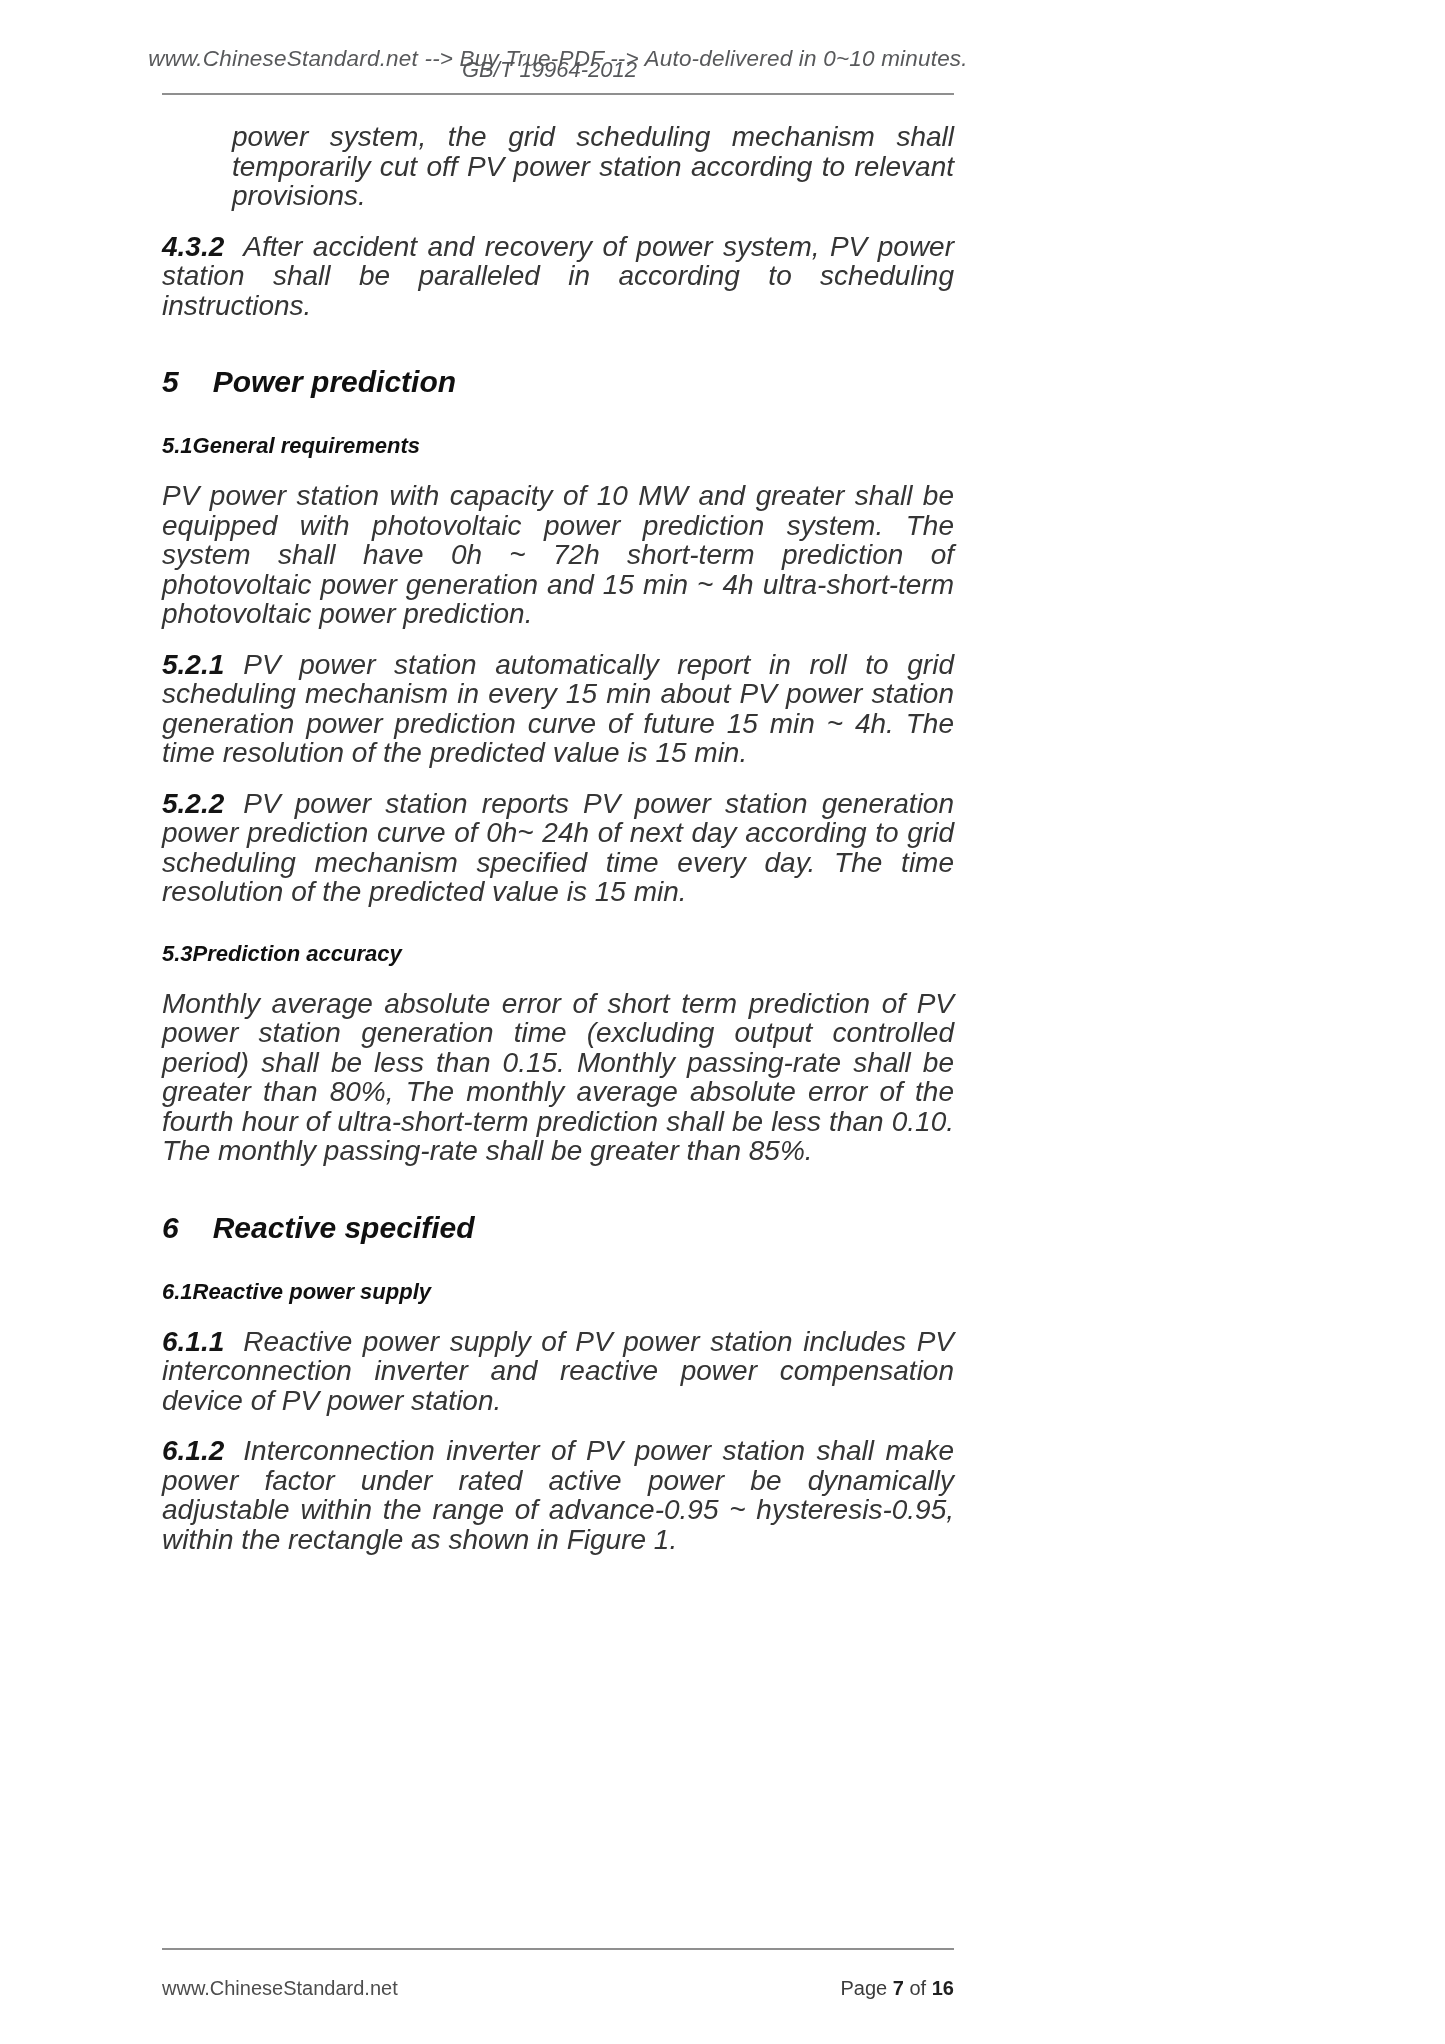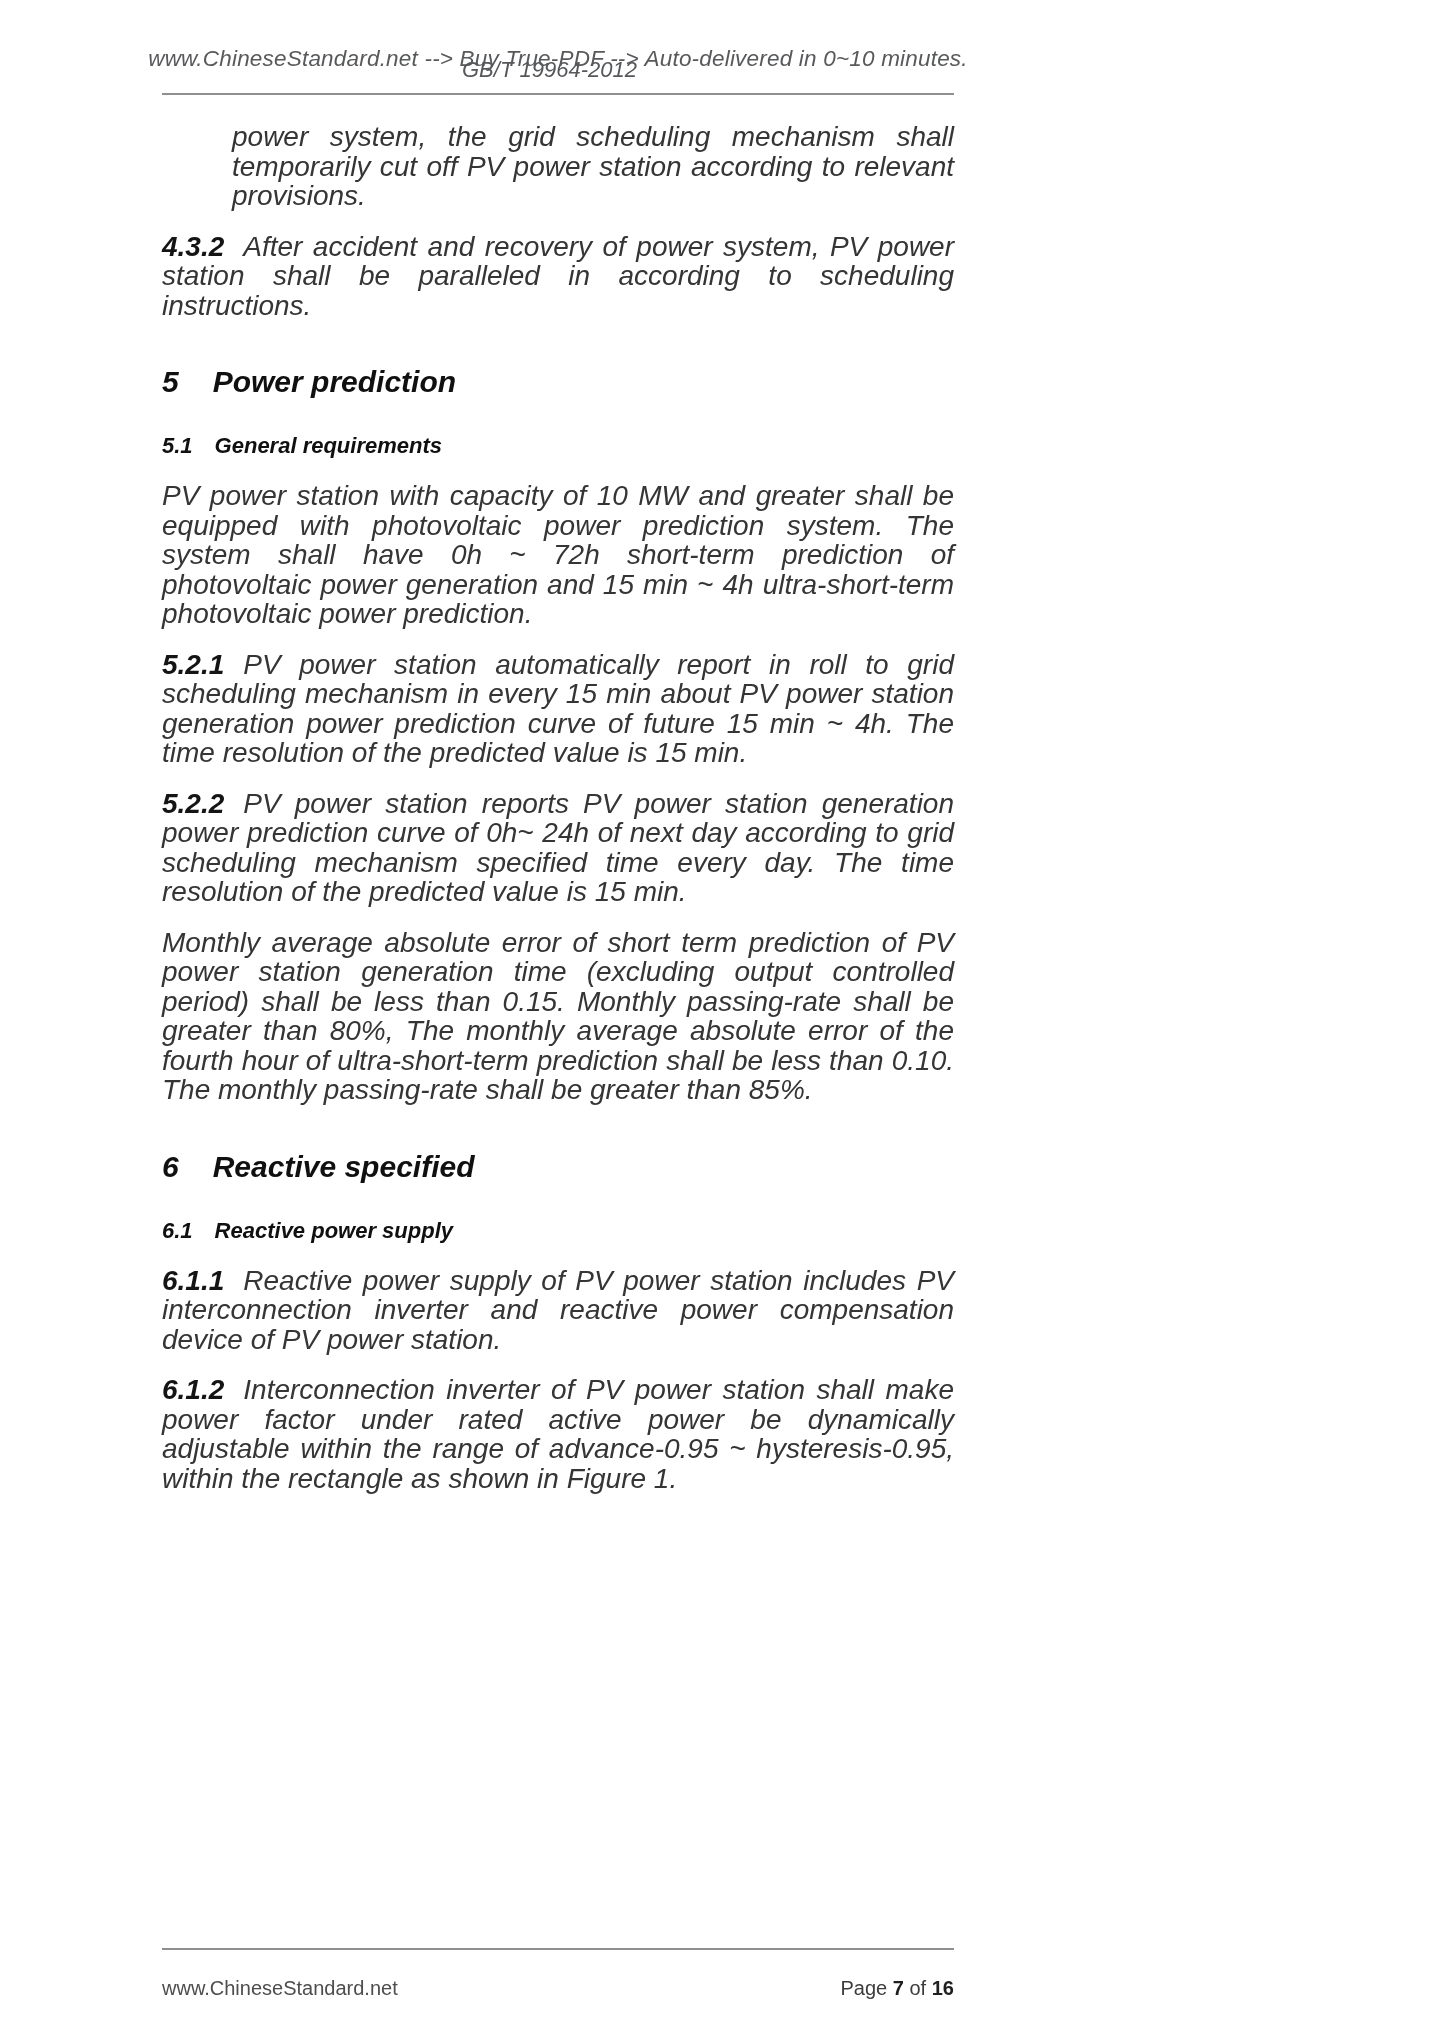--- a/index.html
+++ b/index.html
@@ -71,21 +71,21 @@
     font-weight: bold;
   }
   .h1 .hnum { margin-right: 34px; }
   h2.h2 {
     font-size: 22px;
     line-height: 27px;
     margin: 33px 0 22px;
     color: #101010;
     font-weight: bold;
   }
-  .h2 .hnum { margin-right: 22px; }
+  .h2 .hnum { }
   .footer {
     position: absolute;
     left: 162px;
     top: 1948px;
     width: 792px;
   }
   .footer-row {
     display: flex;
     justify-content: space-between;
     align-items: flex-end;
@@ -116,20 +116,21 @@
 
     <h2 class="h2"><span class="hnum">5.1</span><span>General requirements</span></h2>
 
     <p class="para">PV power station with capacity of 10 MW and greater shall be equipped with photovoltaic power prediction system. The system shall have 0h ~ 72h short-term prediction of photovoltaic power generation and 15 min ~ 4h ultra-short-term photovoltaic power prediction.</p>
 
 
     <p class="para"><strong class="cnum">5.2.1</strong><span>PV power station automatically report in roll to grid scheduling mechanism in every 15 min about PV power station generation power prediction curve of future 15 min ~ 4h. The time resolution of the predicted value is 15 min.</span></p>
 
     <p class="para"><strong class="cnum">5.2.2</strong><span>PV power station reports PV power station generation power prediction curve of 0h~ 24h of next day according to grid scheduling mechanism specified time every day. The time resolution of the predicted value is 15 min.</span></p>
 
+    <h2 class="h2"><span class="hnum">5.3</span><span>Prediction accuracy</span></h2>
 
     <p class="para">Monthly average absolute error of short term prediction of PV power station generation time (excluding output controlled period) shall be less than 0.15. Monthly passing-rate shall be greater than 80%, The monthly average absolute error of the fourth hour of ultra-short-term prediction shall be less than 0.10. The monthly passing-rate shall be greater than 85%.</p>
 
     <h1 class="h1"><span class="hnum">6</span><span>Reactive specified</span></h1>
 
     <h2 class="h2"><span class="hnum">6.1</span><span>Reactive power supply</span></h2>
 
     <p class="para"><strong class="cnum">6.1.1</strong><span>Reactive power supply of PV power station includes PV interconnection inverter and reactive power compensation device of PV power station.</span></p>
 
     <p class="para"><strong class="cnum">6.1.2</strong><span>Interconnection inverter of PV power station shall make power factor under rated active power be dynamically adjustable within the range of advance-0.95 ~ hysteresis-0.95, within the rectangle as shown in Figure 1.</span></p>

